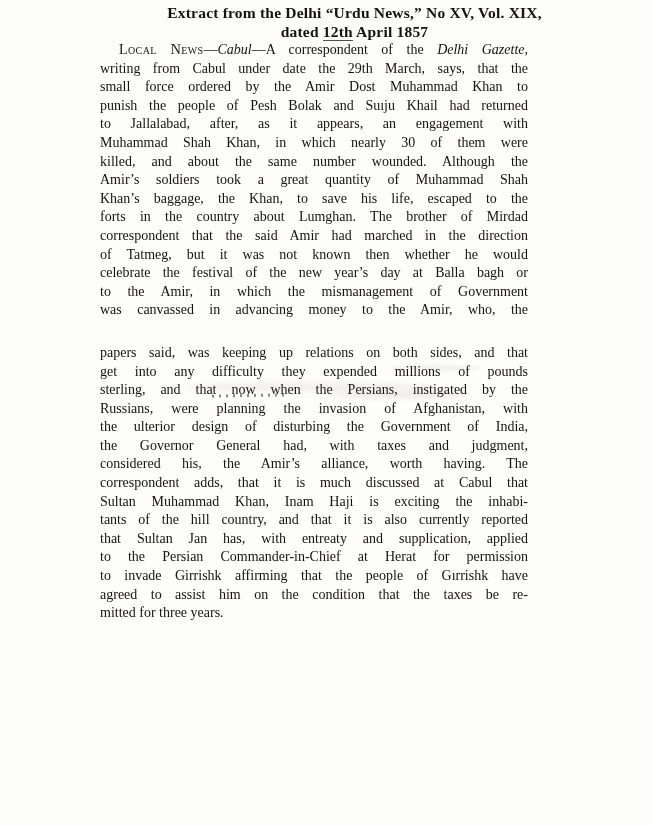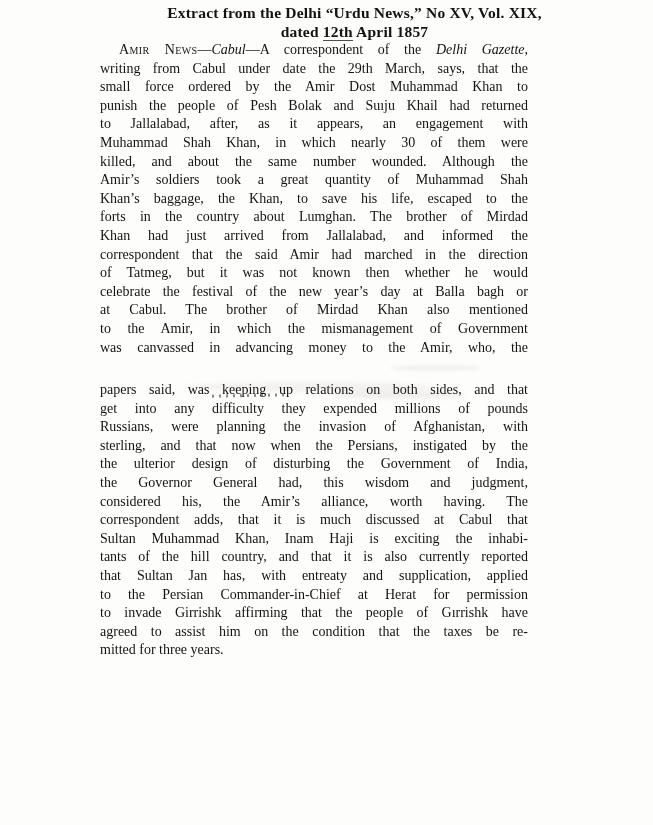--- a/index.html
+++ b/index.html
@@ -71,47 +71,45 @@
     <div>Extract from the Delhi “Urdu News,” No  XV, Vol. XIX,</div>
     <div>
       <span>dated </span><span class="date-underline">12th</span><span>  April  1857</span>
     </div>
   </div>
 
   <div class="column">
 
     <div class="para para1">
       <div class="line first-line">
-        <span class="sc">Amir News</span><span>—</span><span class="it">Cabul</span><span>—</span><span>A correspondent of the </span><span class="it">Delhi Gazette,</span>
+        <span class="sc">Local News</span><span>—</span><span class="it">Cabul</span><span>—</span><span>A correspondent of the </span><span class="it">Delhi Gazette,</span>
       </div>
     <div class="line">writing from Cabul under date the 29th March, says, that the</div>
         <div class="line">small force ordered by the Amir Dost Muhammad Khan to</div>
         <div class="line">punish the people of Pesh Bolak and Suıju Khail had returned</div>
         <div class="line">to Jallalabad, after, as it appears, an engagement with</div>
         <div class="line">Muhammad Shah Khan, in which nearly 30 of them were</div>
         <div class="line">killed, and about the same number wounded. Although the</div>
         <div class="line">Amir’s soldiers took a great quantity of Muhammad Shah</div>
         <div class="line">Khan’s baggage, the Khan, to save his life, escaped to the</div>
         <div class="line">forts in the country about Lumghan. The brother of Mirdad</div>
-        <div class="line">Khan had just arrived from Jallalabad, and informed the</div>
         <div class="line">correspondent that the said Amir had marched in the direction</div>
         <div class="line">of Tatmeg, but it was not known then whether he would</div>
         <div class="line">celebrate the festival of the new year’s day at Balla bagh or</div>
-        <div class="line">at Cabul. The brother of Mirdad Khan also mentioned</div>
         <div class="line">to the Amir, in which the mismanagement of Government</div>
         <div class="line">was canvassed in advancing money to the Amir, who, the</div>
       </div>
 
     <div class="para para2">
         <div class="line">papers said, was keeping up relations on both sides, and that</div>
         <div class="line">get into any difficulty they expended millions of pounds</div>
+        <div class="line">sterling, and that now when the Persians, instigated by the</div>
         <div class="line">Russians, were planning the invasion of Afghanistan, with</div>
-        <div class="line">sterling, and that now when the Persians, instigated by the</div>
         <div class="line">the ulterior design of disturbing the Government of India,</div>
-        <div class="line">the Governor General had, this wisdom and judgment,</div>
+        <div class="line">the Governor General had, with taxes and judgment,</div>
         <div class="line">considered his, the Amir’s alliance, worth having. The</div>
         <div class="line">correspondent adds, that it is much discussed at Cabul that</div>
         <div class="line">Sultan Muhammad Khan, Inam Haji is exciting the inhabi-</div>
         <div class="line">tants of the hill country, and that it is also currently reported</div>
         <div class="line">that Sultan Jan has, with entreaty and supplication, applied</div>
         <div class="line">to the Persian Commander-in-Chief at Herat for permission</div>
         <div class="line">to invade Girrishk affirming that the people of Gırrishk have</div>
         <div class="line">agreed to assist him on the condition that the taxes be re-</div>
         <div class="line">mitted for three years.</div>
       </div>

